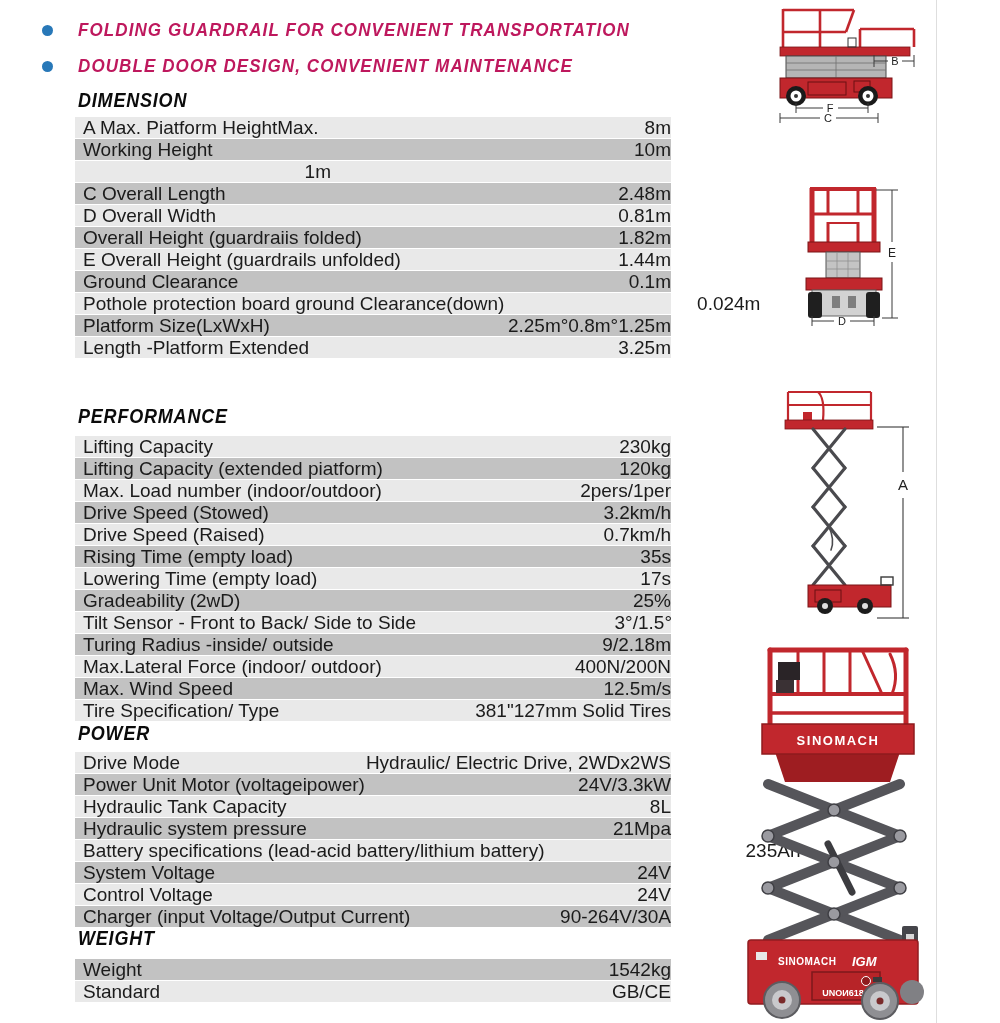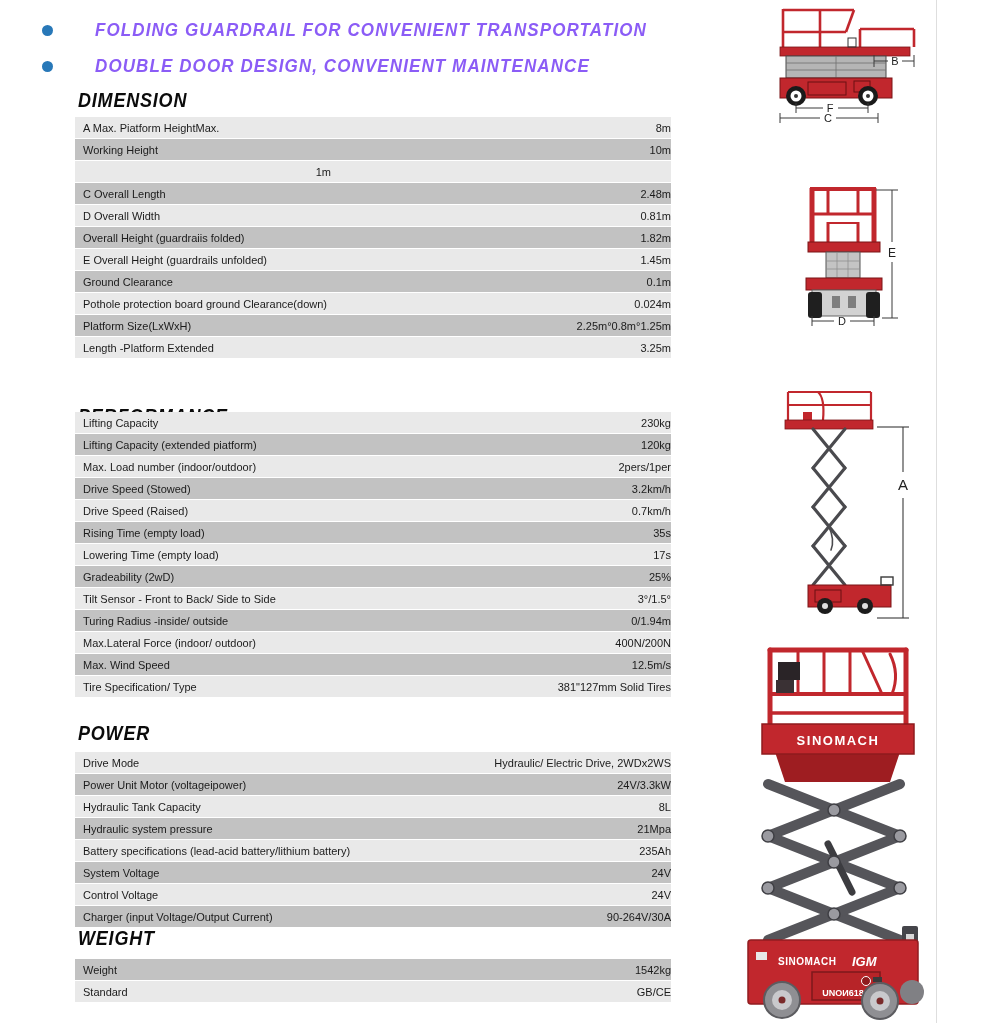--- a/index.html
+++ b/index.html
@@ -4,32 +4,32 @@
 <style>
   html,body{margin:0;padding:0;}
   body{
     width:1000px;height:1023px;position:relative;background:#ffffff;
     font-family:"Liberation Sans", sans-serif;color:#1b1b1b;overflow:hidden;
   }
   
   .bullet-item{position:absolute;left:42px;display:flex;align-items:flex-start;}
   .bullet-dot{width:11px;height:11px;border-radius:50%;background:#2878b8;margin-top:5px;flex:0 0 auto;}
   .bullet-text{
-    margin-left:42px;font-weight:bold;font-style:italic;font-size:17px;
-    letter-spacing:1.1px;color:#8b5cf6;white-space:nowrap;
+    margin-left:25px;font-weight:bold;font-style:italic;font-size:17px;
+    letter-spacing:1.1px;color:#be185d;white-space:nowrap;
     transform:scaleY(1.05);transform-origin:left top;
   }
   
   .section-header{
     position:absolute;left:78px;font-weight:bold;font-style:italic;font-size:18px;
     letter-spacing:0.8px;color:#0b0b0b;white-space:nowrap;transform:scaleY(1.08);transform-origin:left top;
   }
   
   .spec-table{position:absolute;left:75px;width:596px;}
-  .spec-row{display:flex;align-items:center;height:21px;margin-bottom:1px;font-size:11px;}
+  .spec-row{display:flex;align-items:center;height:21px;margin-bottom:1px;font-size:19px;}
   .spec-label{flex:1 1 auto;padding-left:8px;white-space:nowrap;}
   .spec-value{flex:0 0 256px;text-align:right;white-space:nowrap;}
   .stripe-light-first .spec-row:nth-child(odd){background:#e9e9e9;}
   .stripe-light-first .spec-row:nth-child(even){background:#c2c2c2;}
   .stripe-dark-first  .spec-row:nth-child(odd){background:#c2c2c2;}
   .stripe-dark-first  .spec-row:nth-child(even){background:#e9e9e9;}
   
   .diagram{position:absolute;}
   .divider{position:absolute;left:936px;top:0;width:1px;height:1023px;background:#dedede;}
   svg text{font-family:"Liberation Sans", sans-serif;}
@@ -70,40 +70,40 @@
     <div class="spec-row">
       <div class="spec-label">D Overall Width</div>
       <div class="spec-value">0.81m</div>
     </div>
     <div class="spec-row">
       <div class="spec-label">Overall Height (guardraiis folded)</div>
       <div class="spec-value">1.82m</div>
     </div>
     <div class="spec-row">
       <div class="spec-label">E Overall Height (guardrails unfolded)</div>
-      <div class="spec-value">1.45m</div>
+      <div class="spec-value">1.44m</div>
     </div>
     <div class="spec-row">
       <div class="spec-label">Ground Clearance</div>
       <div class="spec-value">0.1m</div>
     </div>
     <div class="spec-row">
       <div class="spec-label">Pothole protection board ground Clearance(down)</div>
       <div class="spec-value">0.024m</div>
     </div>
     <div class="spec-row">
       <div class="spec-label">Platform Size(LxWxH)</div>
       <div class="spec-value">2.25m°0.8m°1.25m</div>
     </div>
     <div class="spec-row">
       <div class="spec-label">Length -Platform Extended</div>
       <div class="spec-value">3.25m</div>
     </div>
   </div>
-<div class="spec-table stripe-light-first" style="top:412px">
+<div class="spec-table stripe-light-first" style="top:436px">
     <div class="spec-row">
       <div class="spec-label">Lifting Capacity</div>
       <div class="spec-value">230kg</div>
     </div>
     <div class="spec-row">
       <div class="spec-label">Lifting Capacity (extended piatform)</div>
       <div class="spec-value">120kg</div>
     </div>
     <div class="spec-row">
       <div class="spec-label">Max. Load number (indoor/outdoor)</div>
@@ -128,21 +128,21 @@
     <div class="spec-row">
       <div class="spec-label">Gradeability (2wD)</div>
       <div class="spec-value">25%</div>
     </div>
     <div class="spec-row">
       <div class="spec-label">Tilt Sensor - Front to Back/ Side to Side</div>
       <div class="spec-value">3°/1.5°</div>
     </div>
     <div class="spec-row">
       <div class="spec-label">Turing Radius -inside/ outside</div>
-      <div class="spec-value">0/1.94m</div>
+      <div class="spec-value">9/2.18m</div>
     </div>
     <div class="spec-row">
       <div class="spec-label">Max.Lateral Force (indoor/ outdoor)</div>
       <div class="spec-value">400N/200N</div>
     </div>
     <div class="spec-row">
       <div class="spec-label">Max. Wind Speed</div>
       <div class="spec-value">12.5m/s</div>
     </div>
     <div class="spec-row">

